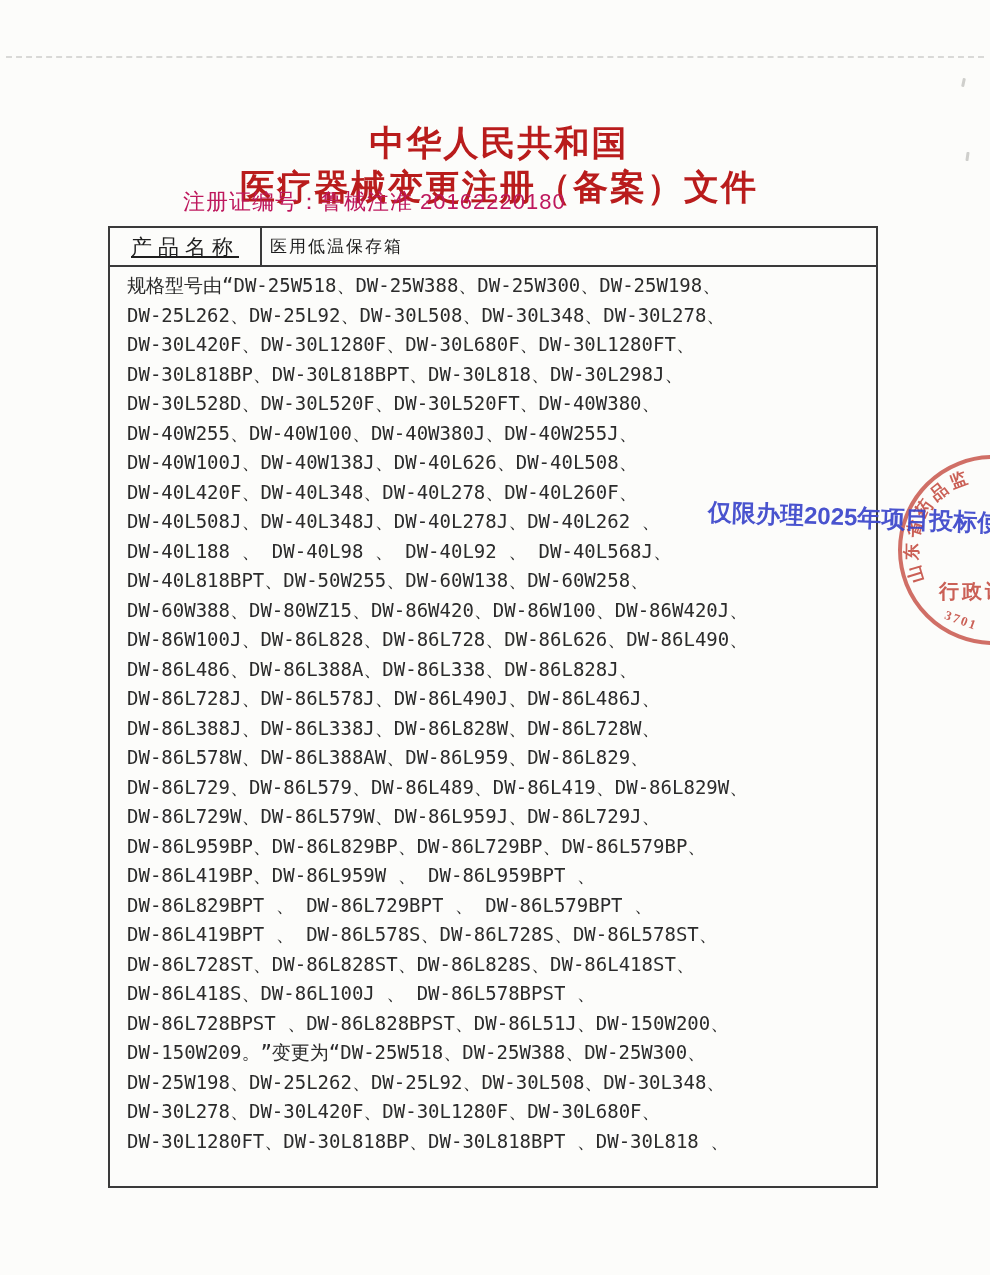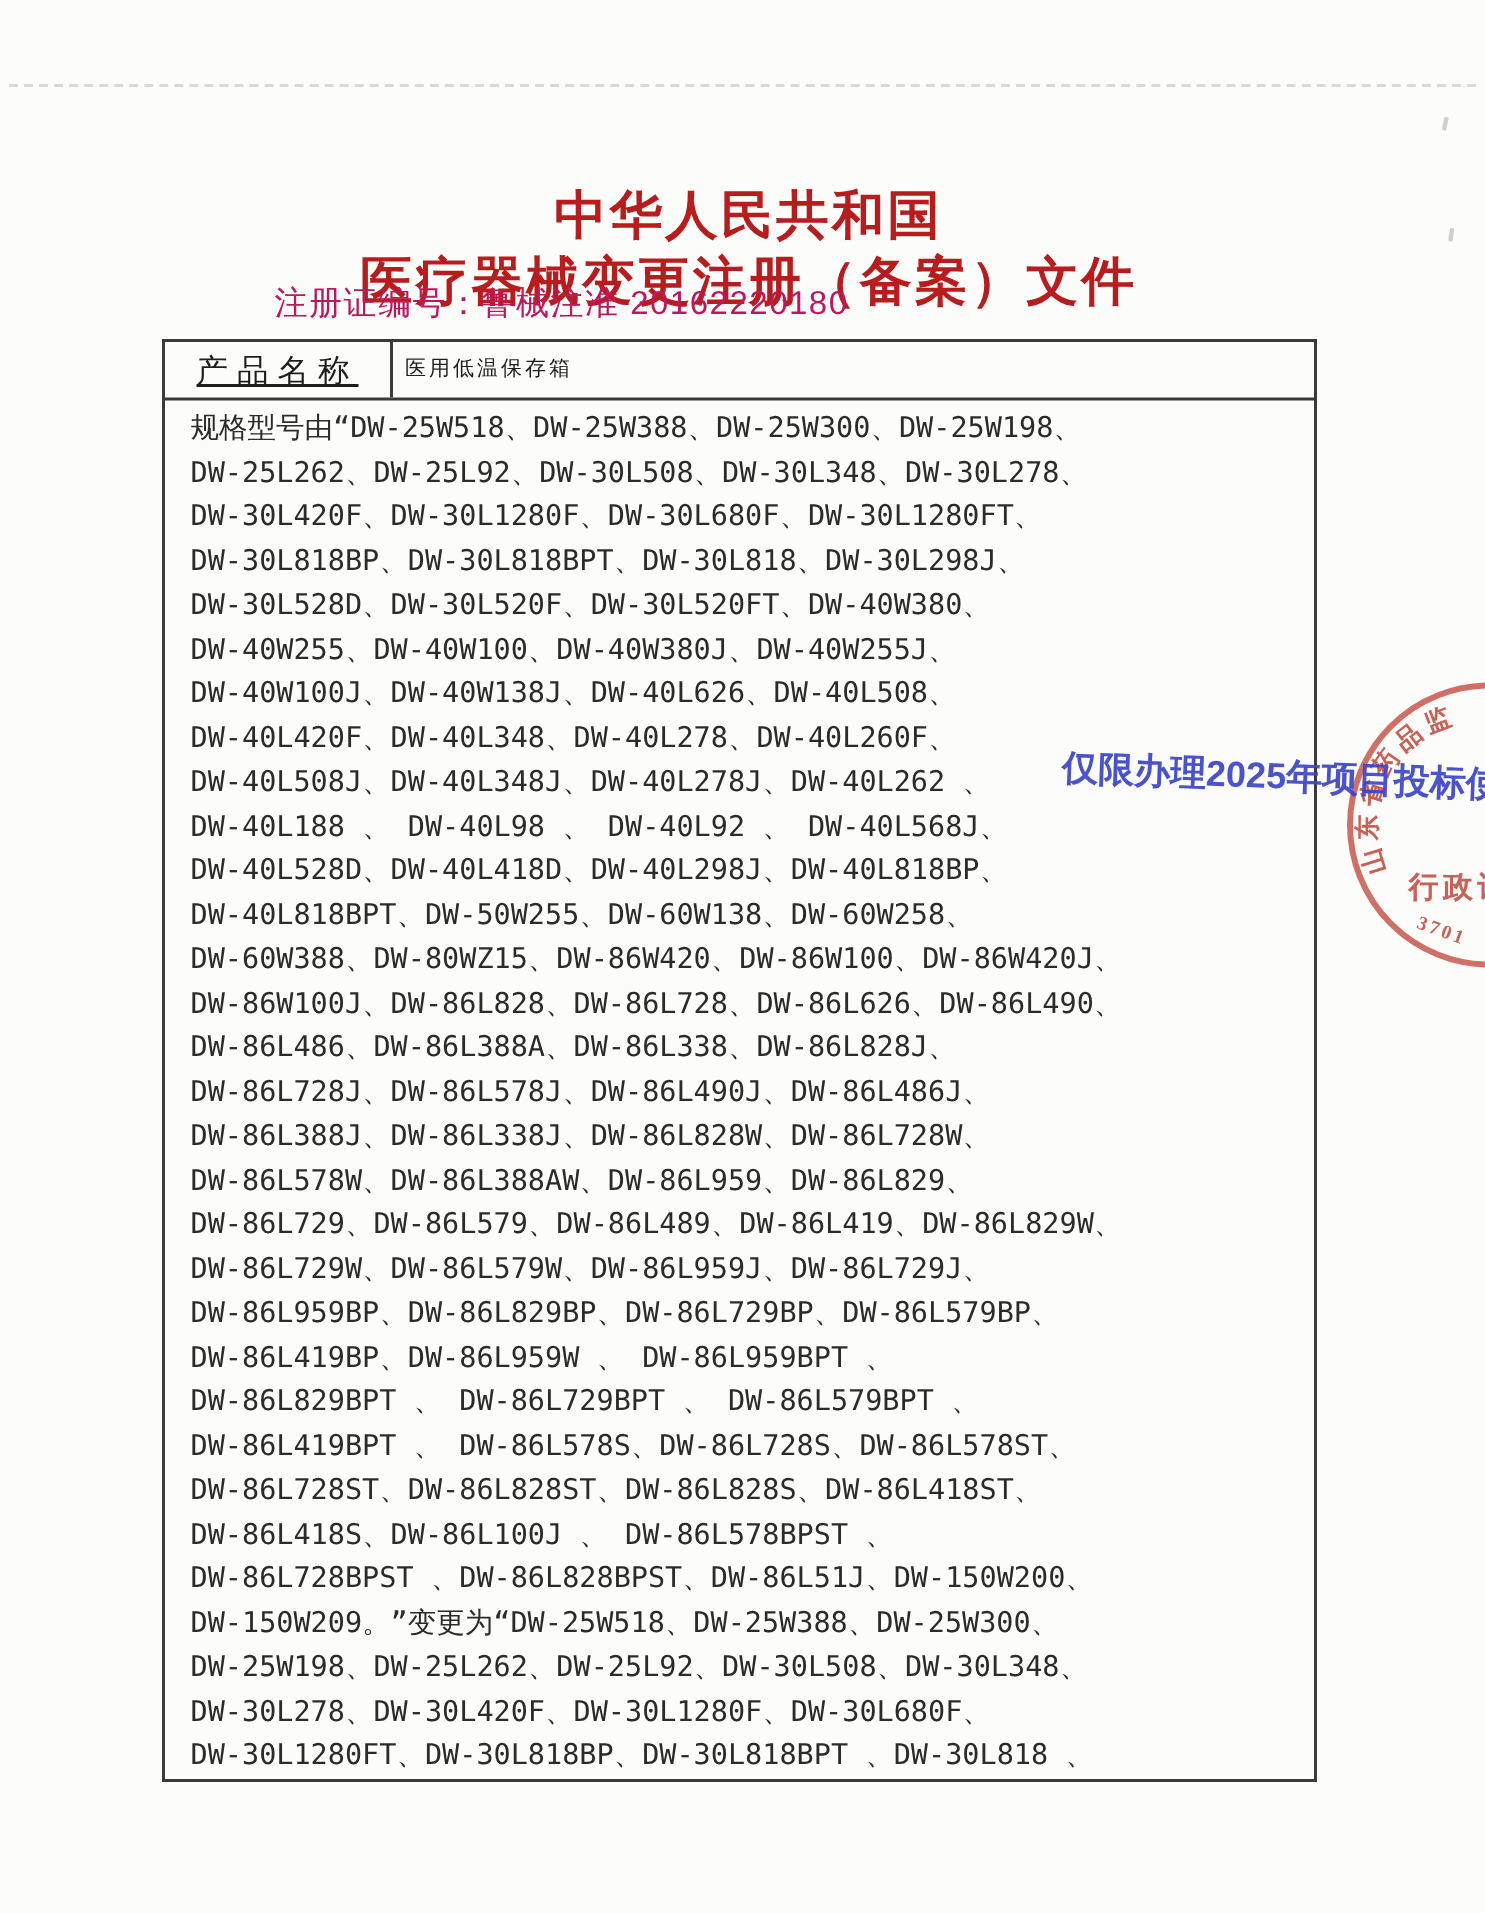--- a/index.html
+++ b/index.html
@@ -53,21 +53,21 @@
     font-size:21px;letter-spacing:6px;color:#1e1e1e;
     font-family:"Liberation Serif","DejaVu Serif",serif;
     text-decoration:underline;
   }
   .cell-content{
     flex:1 1 auto;
     padding:2px 2px 0 8px;
     overflow:hidden;
   }
   .product-name{
-    font-size:14px;color:#1e1e1e;letter-spacing:2px;
+    font-size:17px;color:#1e1e1e;letter-spacing:2px;
     line-height:34px;
     font-family:"Liberation Serif","DejaVu Serif",serif;
   }
   .content-lines{padding-top:4px;padding-left:17px;}
   .content-line{
     font-family:"DejaVu Sans Mono","Liberation Mono",monospace;
     font-size:19px;line-height:29.5px;
     white-space:nowrap;color:#2b2b2b;
     letter-spacing:0;
   }
@@ -110,21 +110,20 @@
       <div class="content-line">规格型号由“DW-25W518、DW-25W388、DW-25W300、DW-25W198、</div>
       <div class="content-line">DW-25L262、DW-25L92、DW-30L508、DW-30L348、DW-30L278、</div>
       <div class="content-line">DW-30L420F、DW-30L1280F、DW-30L680F、DW-30L1280FT、</div>
       <div class="content-line">DW-30L818BP、DW-30L818BPT、DW-30L818、DW-30L298J、</div>
       <div class="content-line">DW-30L528D、DW-30L520F、DW-30L520FT、DW-40W380、</div>
       <div class="content-line">DW-40W255、DW-40W100、DW-40W380J、DW-40W255J、</div>
       <div class="content-line">DW-40W100J、DW-40W138J、DW-40L626、DW-40L508、</div>
       <div class="content-line">DW-40L420F、DW-40L348、DW-40L278、DW-40L260F、</div>
       <div class="content-line">DW-40L508J、DW-40L348J、DW-40L278J、DW-40L262 、</div>
       <div class="content-line">DW-40L188 、 DW-40L98 、 DW-40L92 、 DW-40L568J、</div>
-      <div class="content-line">DW-40L528D、DW-40L418D、DW-40L298J、DW-40L818BP、</div>
       <div class="content-line">DW-40L818BPT、DW-50W255、DW-60W138、DW-60W258、</div>
       <div class="content-line">DW-60W388、DW-80WZ15、DW-86W420、DW-86W100、DW-86W420J、</div>
       <div class="content-line">DW-86W100J、DW-86L828、DW-86L728、DW-86L626、DW-86L490、</div>
       <div class="content-line">DW-86L486、DW-86L388A、DW-86L338、DW-86L828J、</div>
       <div class="content-line">DW-86L728J、DW-86L578J、DW-86L490J、DW-86L486J、</div>
       <div class="content-line">DW-86L388J、DW-86L338J、DW-86L828W、DW-86L728W、</div>
       <div class="content-line">DW-86L578W、DW-86L388AW、DW-86L959、DW-86L829、</div>
       <div class="content-line">DW-86L729、DW-86L579、DW-86L489、DW-86L419、DW-86L829W、</div>
       <div class="content-line">DW-86L729W、DW-86L579W、DW-86L959J、DW-86L729J、</div>
       <div class="content-line">DW-86L959BP、DW-86L829BP、DW-86L729BP、DW-86L579BP、</div>

